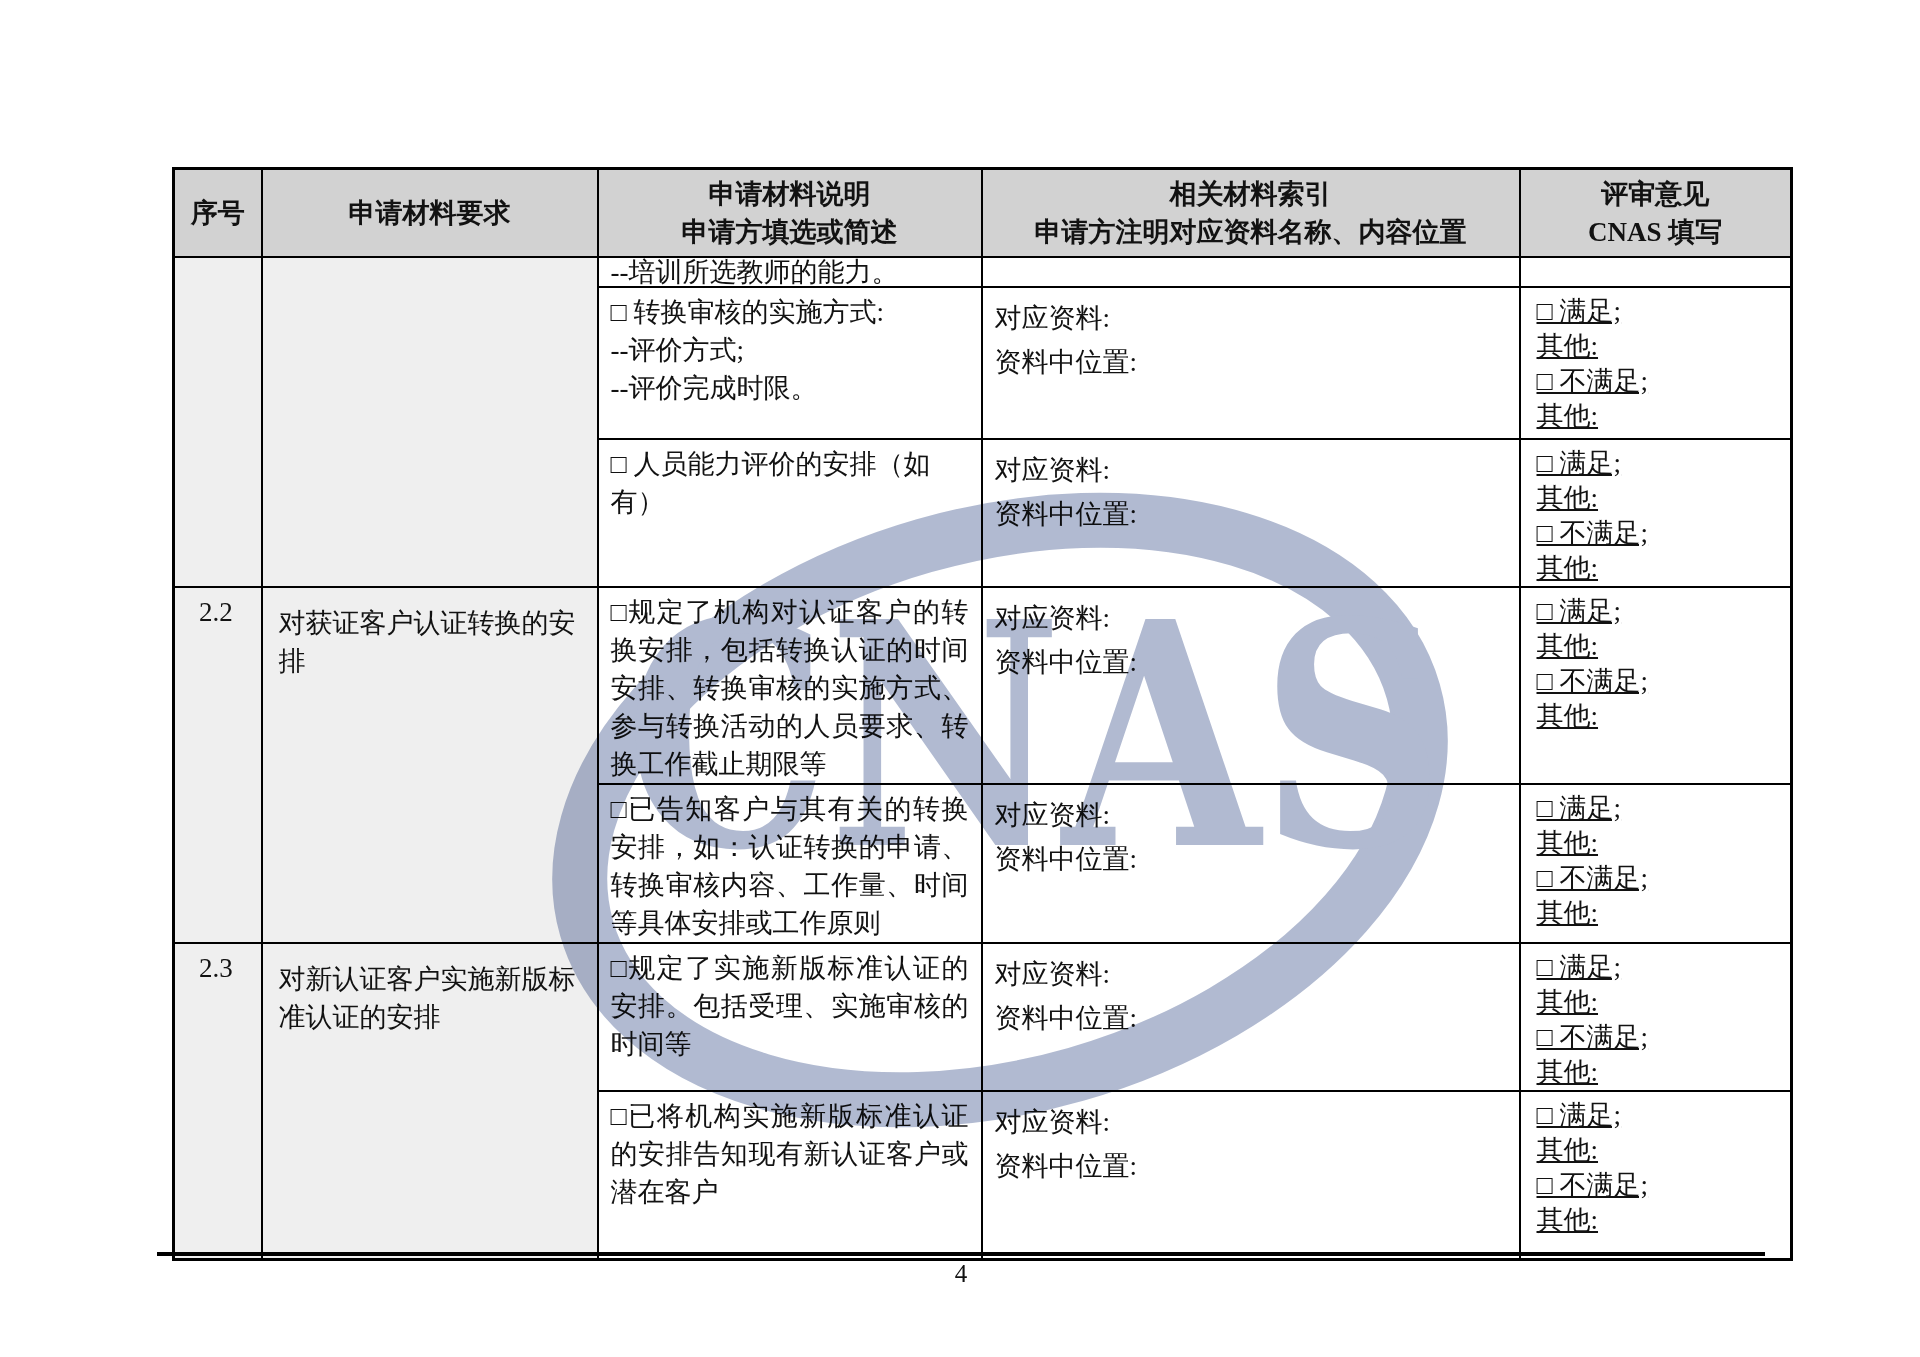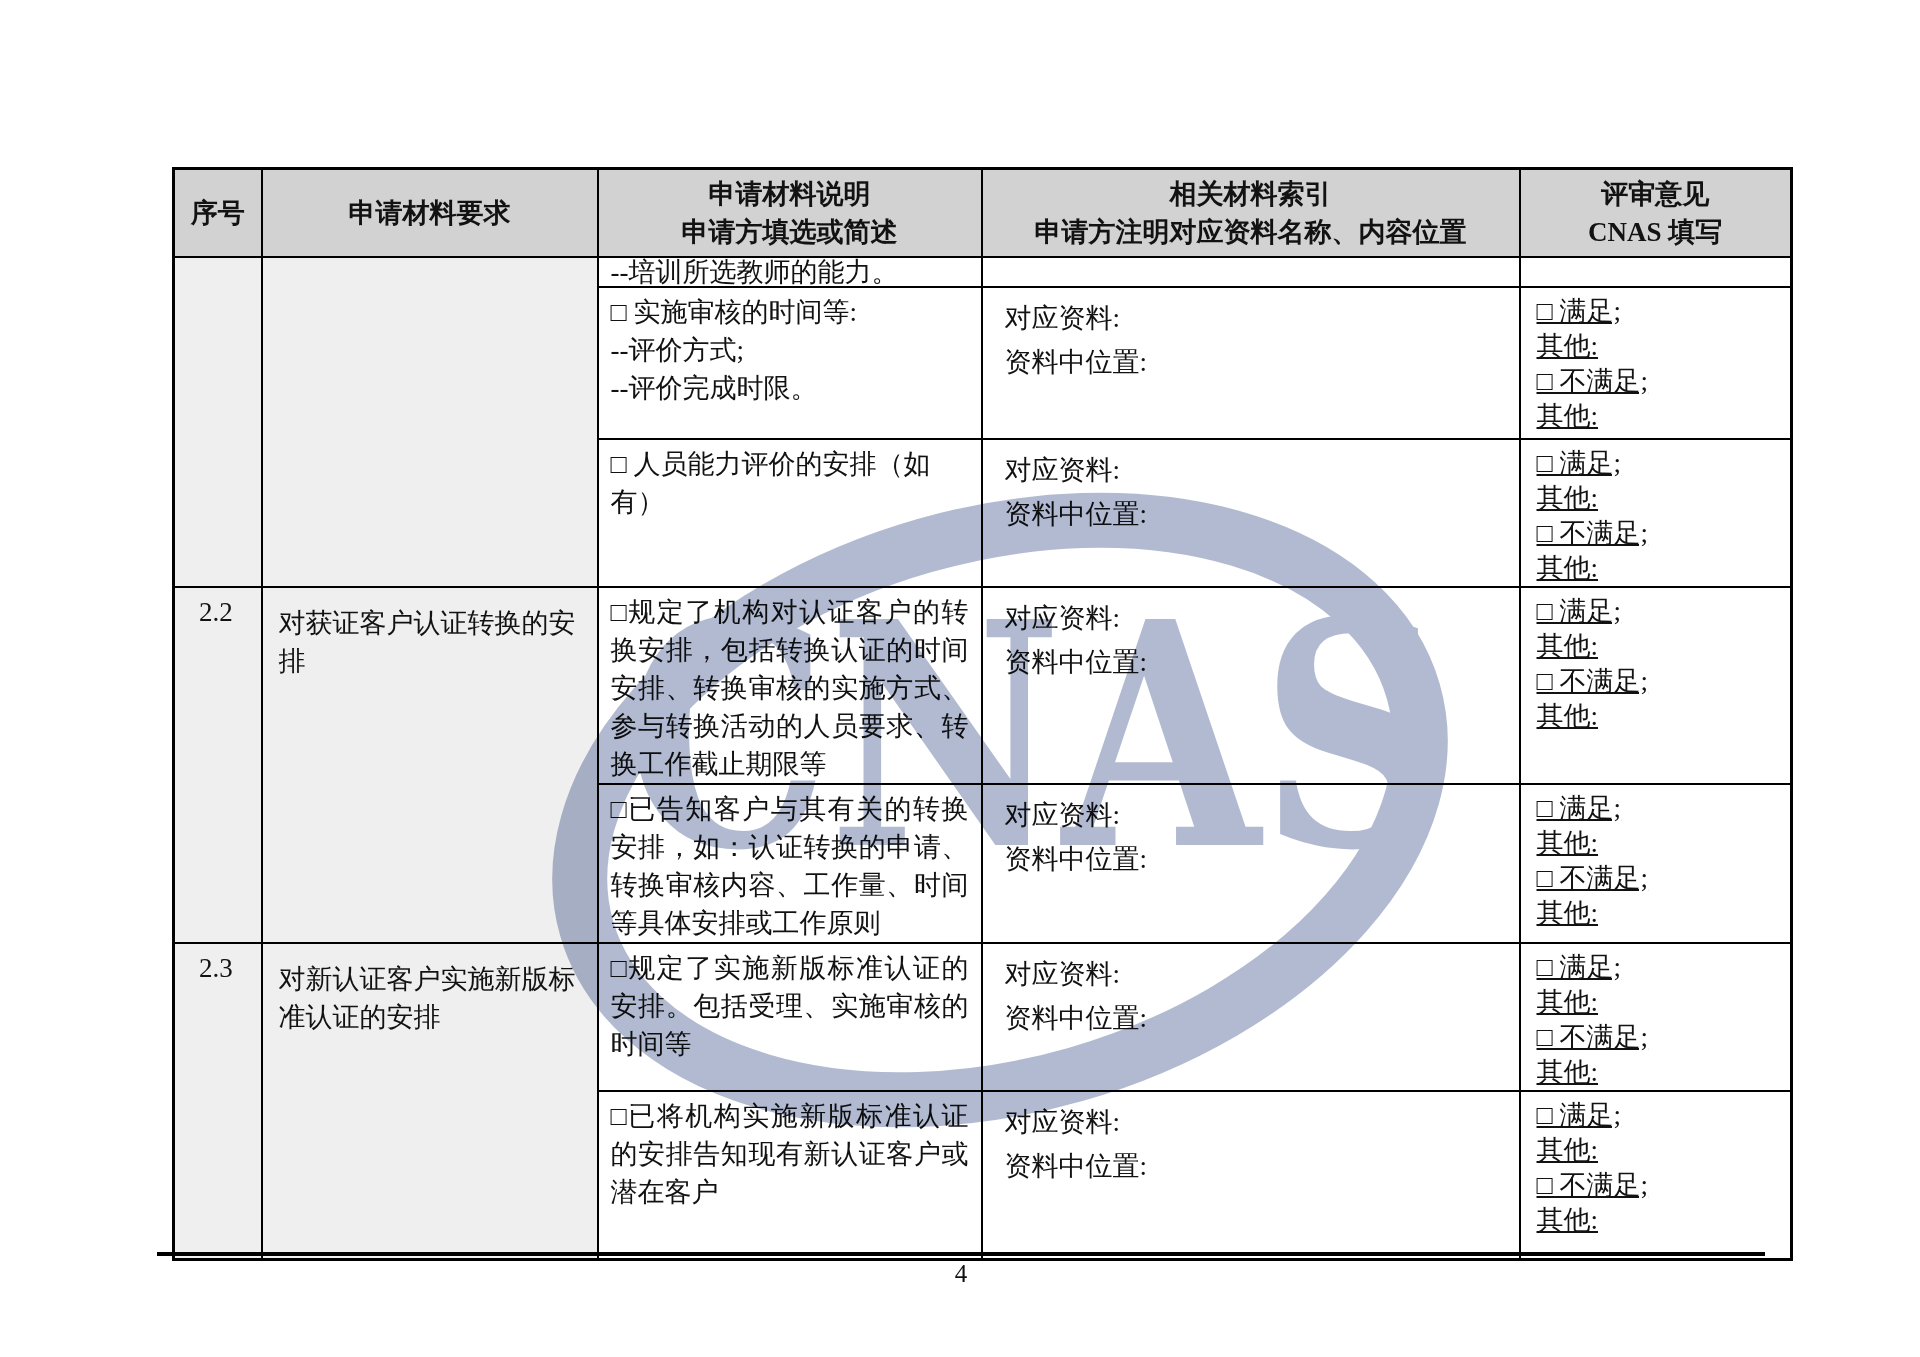--- a/index.html
+++ b/index.html
@@ -23,21 +23,21 @@
     height:82px;background:#d2d2d2;
     font-size:27px;font-weight:bold;text-align:center;vertical-align:middle;
     line-height:38px;white-space:pre-line;padding:2px 4px;
   }
   td{font-size:27px;line-height:38px;white-space:pre-line;padding:5px 12px 0 12px;}
   td.gray{background:#efefef;}
   td.c-no{text-align:center;padding-left:2px;padding-right:6px;}
   td.c-req{padding-left:16px;padding-top:16px;}
   td.c-desc{}
   td.c-desc.just{text-align:justify;}
-  td.c-idx{padding-left:22px;padding-top:8px;line-height:44px;}
+  td.c-idx{padding-left:12px;padding-top:8px;line-height:44px;}
   td.c-rev{padding-left:16px;padding-top:6px;line-height:35px;text-decoration:underline;}
   tr.rA  td{line-height:27px;padding-top:1px;}
   tr.rA{height:28px;}
   tr.rB{height:152px;}
   tr.rC{height:140px;}
   tr.r22a{height:193px;}
   tr.r22b{height:148px;}
   tr.r23a{height:132px;}
   tr.r23b{height:168px;}
   .watermark{
@@ -85,21 +85,21 @@
     </thead>
     <tbody>
       <tr class="rA">
         <td class="c-no gray" rowspan="3"></td>
         <td class="c-req gray" rowspan="3"></td>
         <td class="c-desc">--培训所选教师的能力。</td>
         <td class="c-idx"></td>
         <td class="c-rev"></td>
       </tr>
       <tr class="rB">
-        <td class="c-desc">□ 实施审核的时间等:
+        <td class="c-desc">□ 转换审核的实施方式:
 --评价方式;
 --评价完成时限。</td>
         <td class="c-idx">对应资料:
 资料中位置:</td>
         <td class="c-rev">□ 满足;
 其他:
 □ 不满足;
 其他:</td>
       </tr>
       <tr class="rC">

